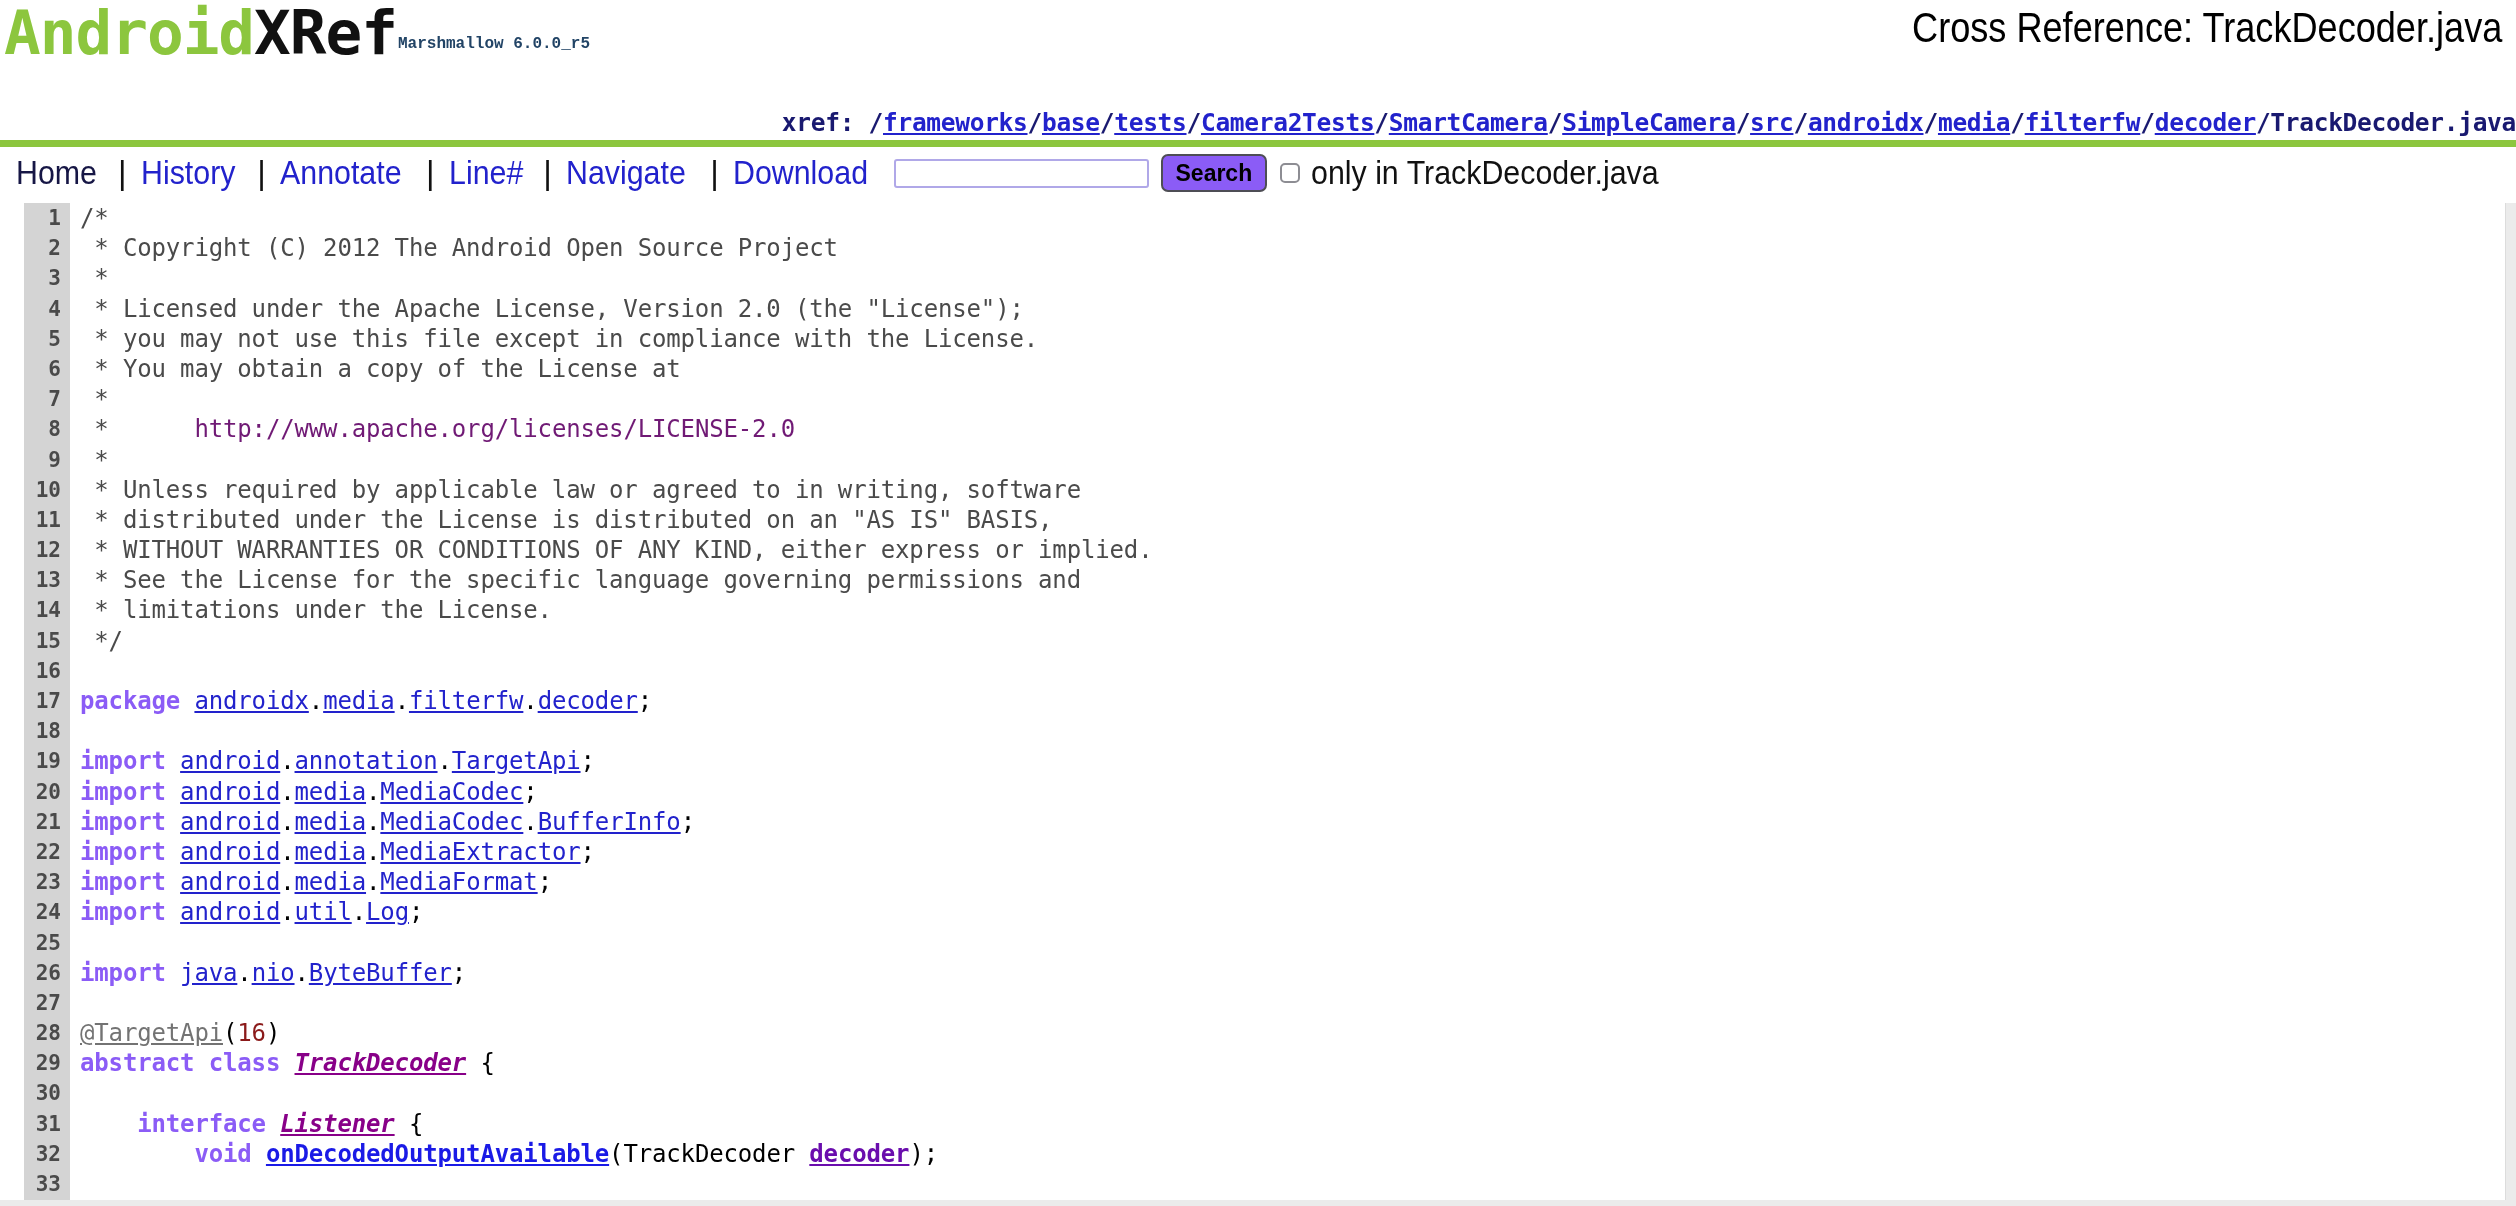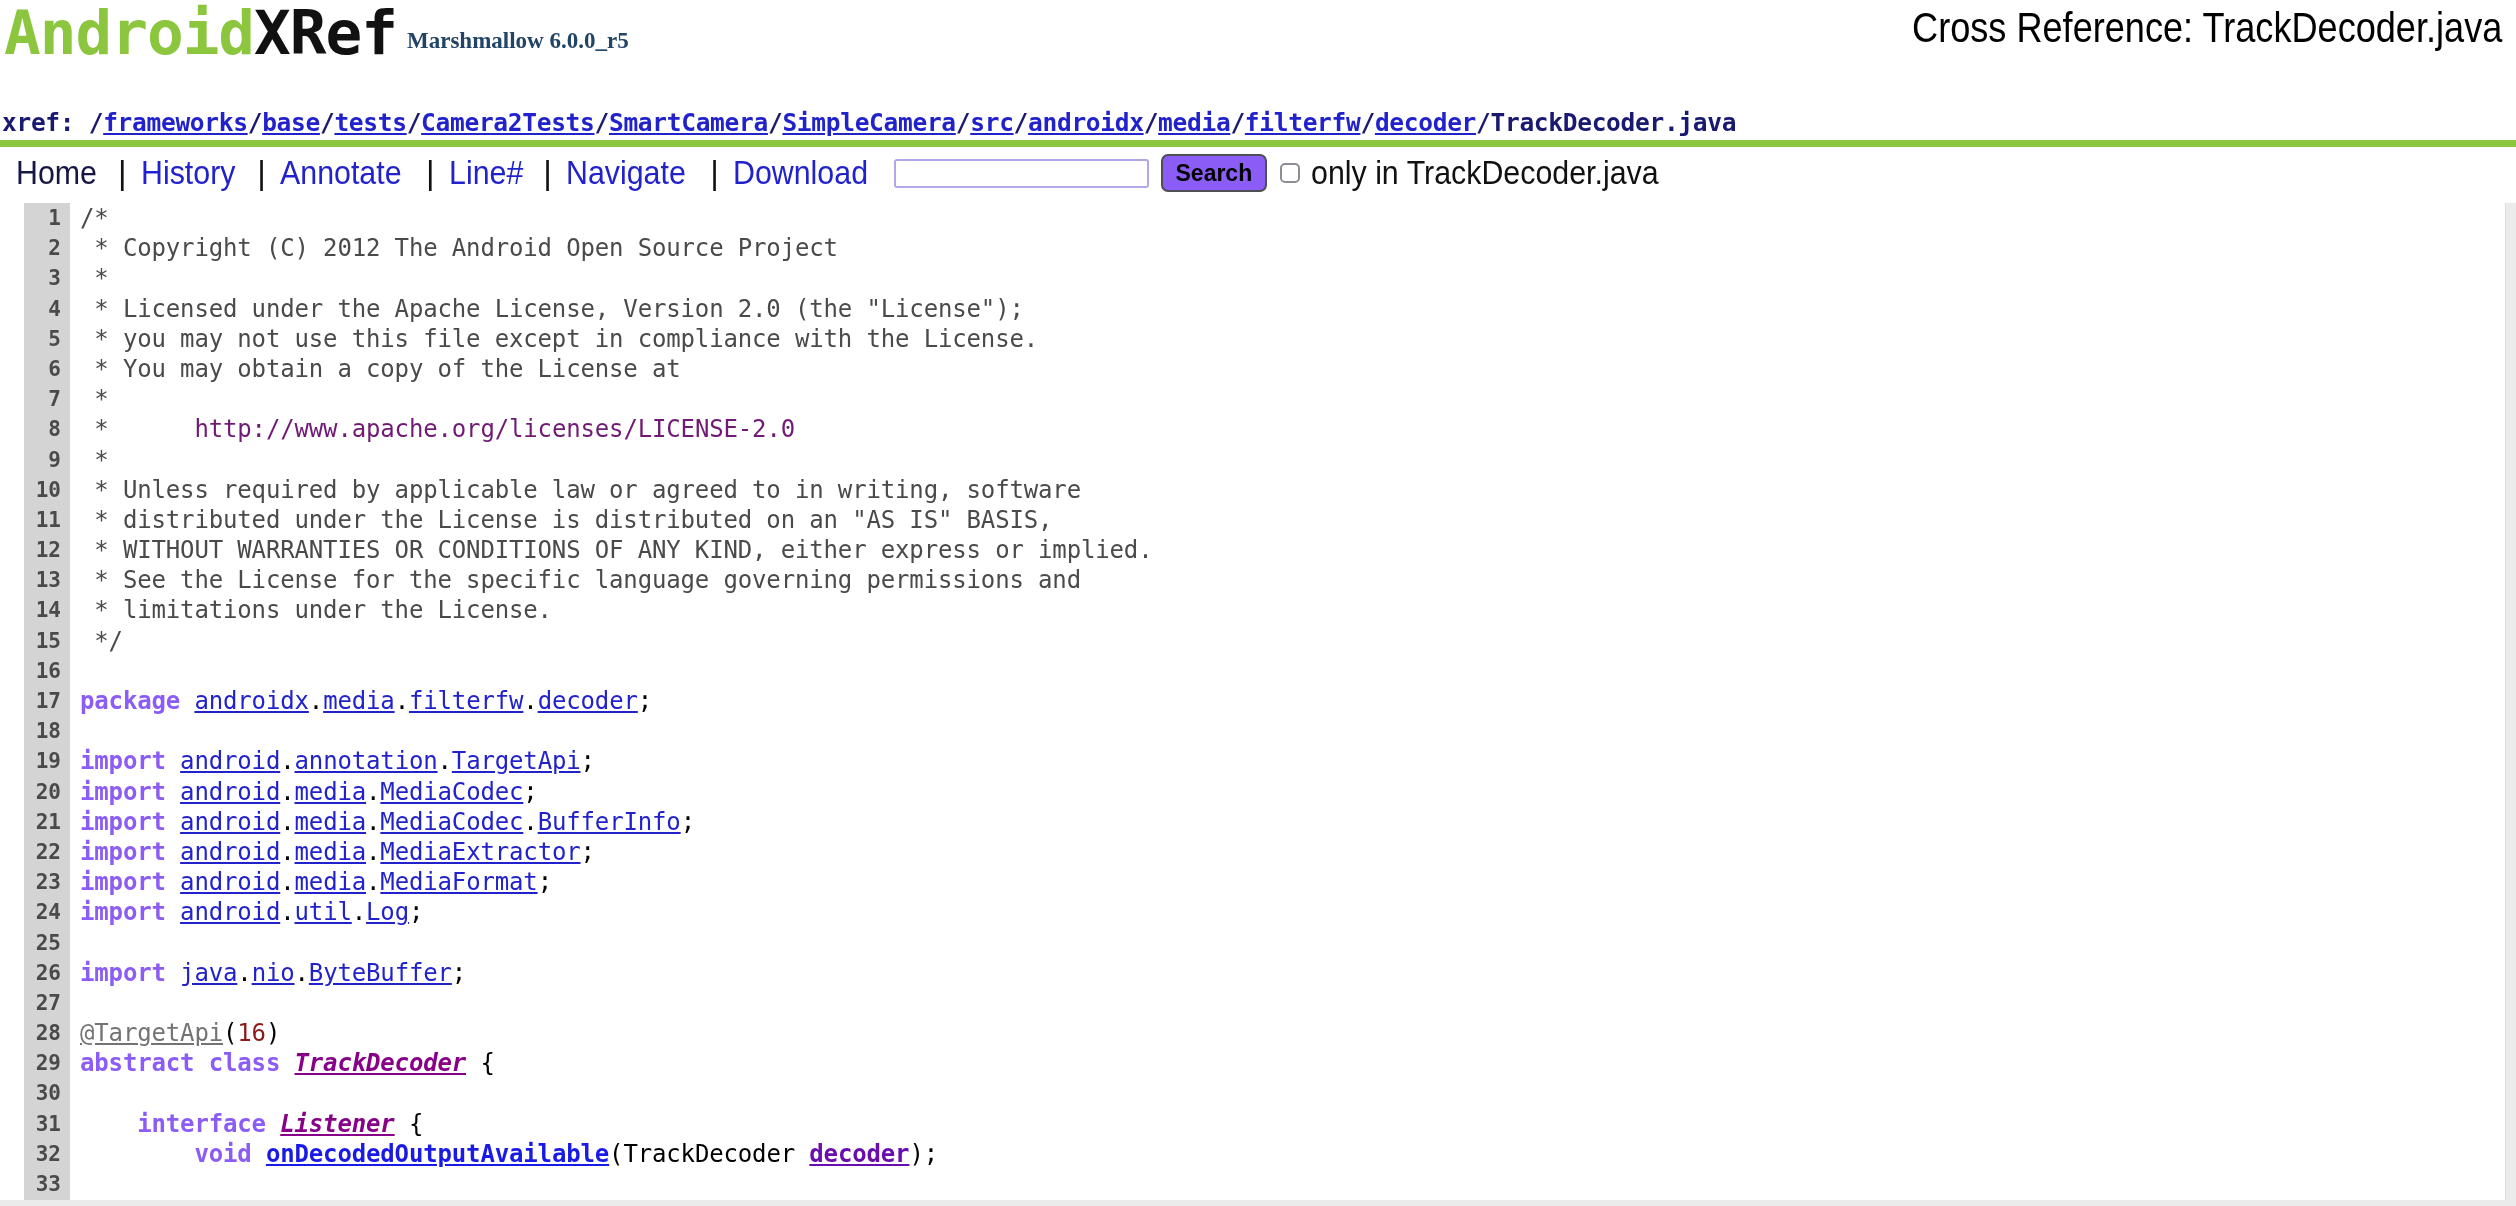--- a/index.html
+++ b/index.html
@@ -37,25 +37,25 @@
     letter-spacing: -1px;
   }
   #logo .logo-xref {
     font-family: "DejaVu Sans Mono", monospace;
     font-weight: bold;
     font-size: 61px;
     color: #111111;
     letter-spacing: -1px;
   }
   #logo .logo-version {
-    font-family: Liberation Serif, serif;
-    font-weight: bold;
-    font-size: 23px;
+    font-family: Liberation Mono, monospace;
+    font-weight: bold;
+    font-size: 16px;
     color: #224466;
-    margin-left: 10px;
+    margin-left: 1px;
     position: relative;
     top: -6px;
   }
   #page-title {
     position: absolute;
     right: 14px;
     top: 4px;
     font-family: "Liberation Sans", sans-serif;
     font-size: 42px;
     color: #000000;
@@ -72,20 +72,21 @@
     width: 100%;
     height: 36px;
     font-family: "DejaVu Sans Mono", monospace;
     font-weight: bold;
     font-size: 24.5px;
     color: #191970;
     white-space: nowrap;
     letter-spacing: -0.3px;
     padding-left: 2px;
     box-sizing: border-box;
+    text-align: right;
   }
   #xref-line .xref-label { color: #191970; }
   #xref-line .sep { color: #191970; }
   #xref-line a.pathseg {
     color: #2222cc;
     text-decoration: underline;
   }
   #xref-line .filename { color: #191970; text-decoration: none; }
 
   

